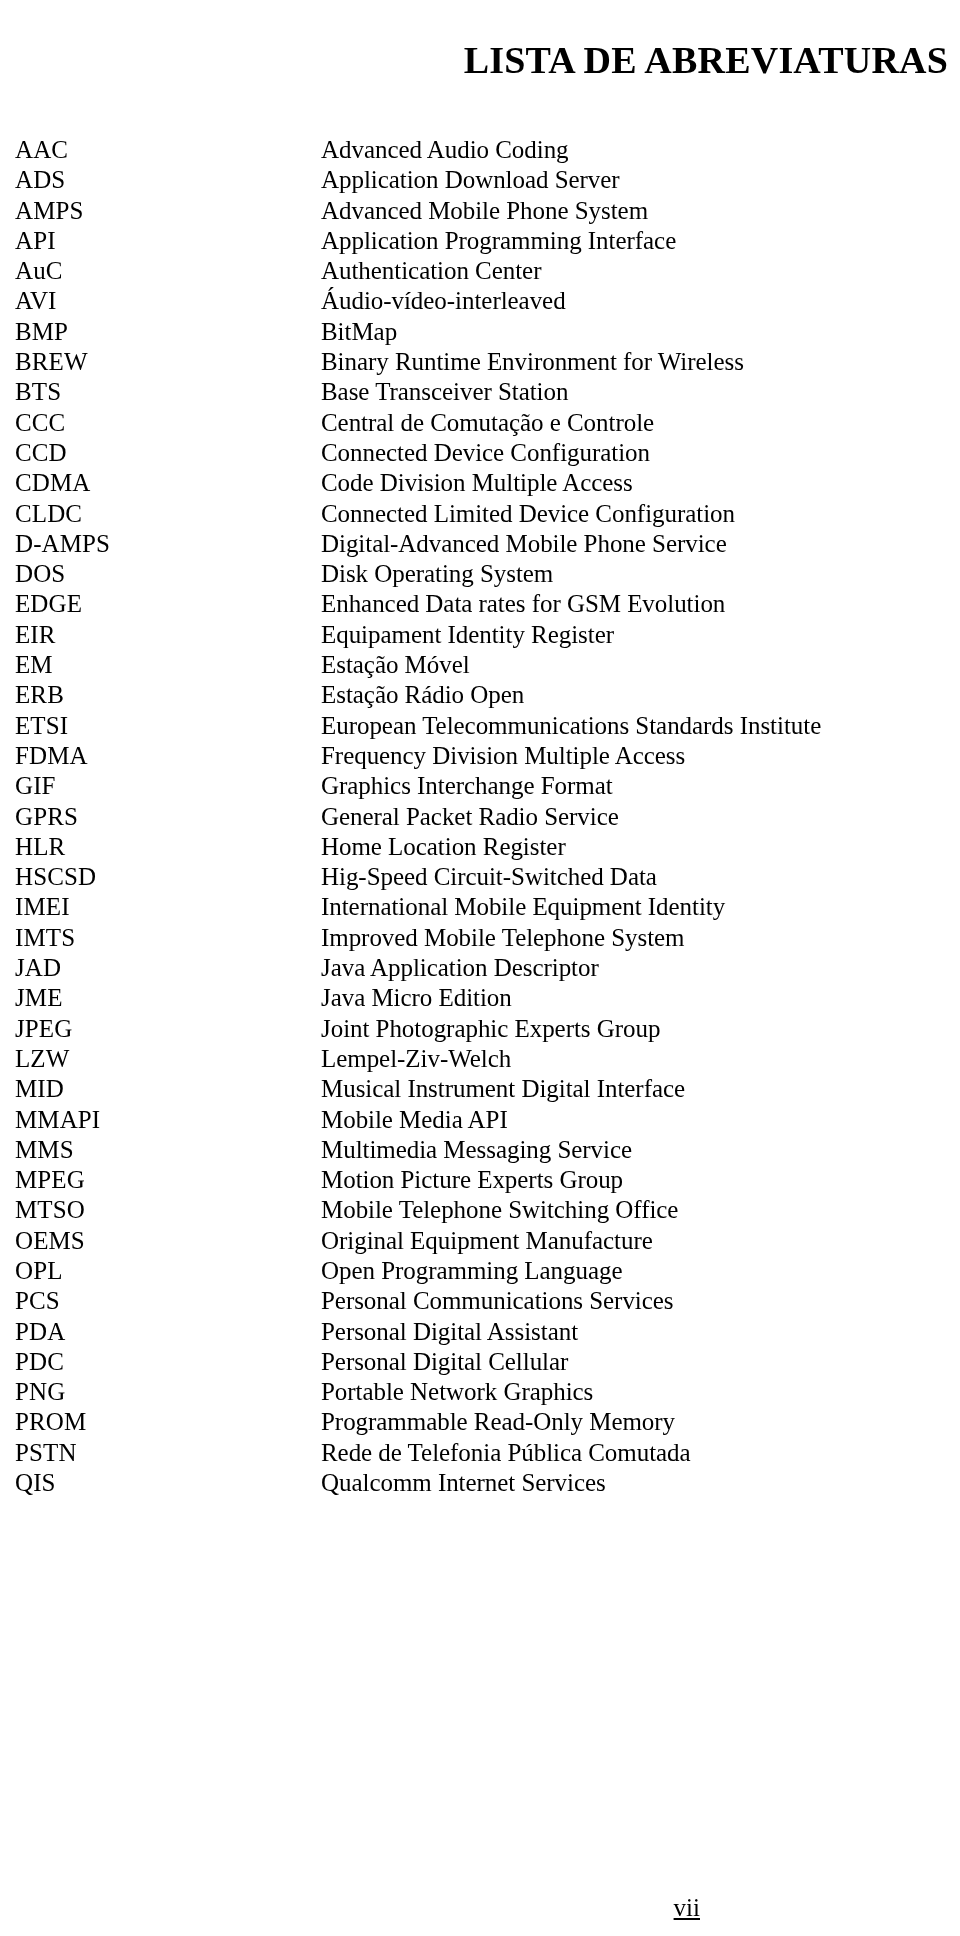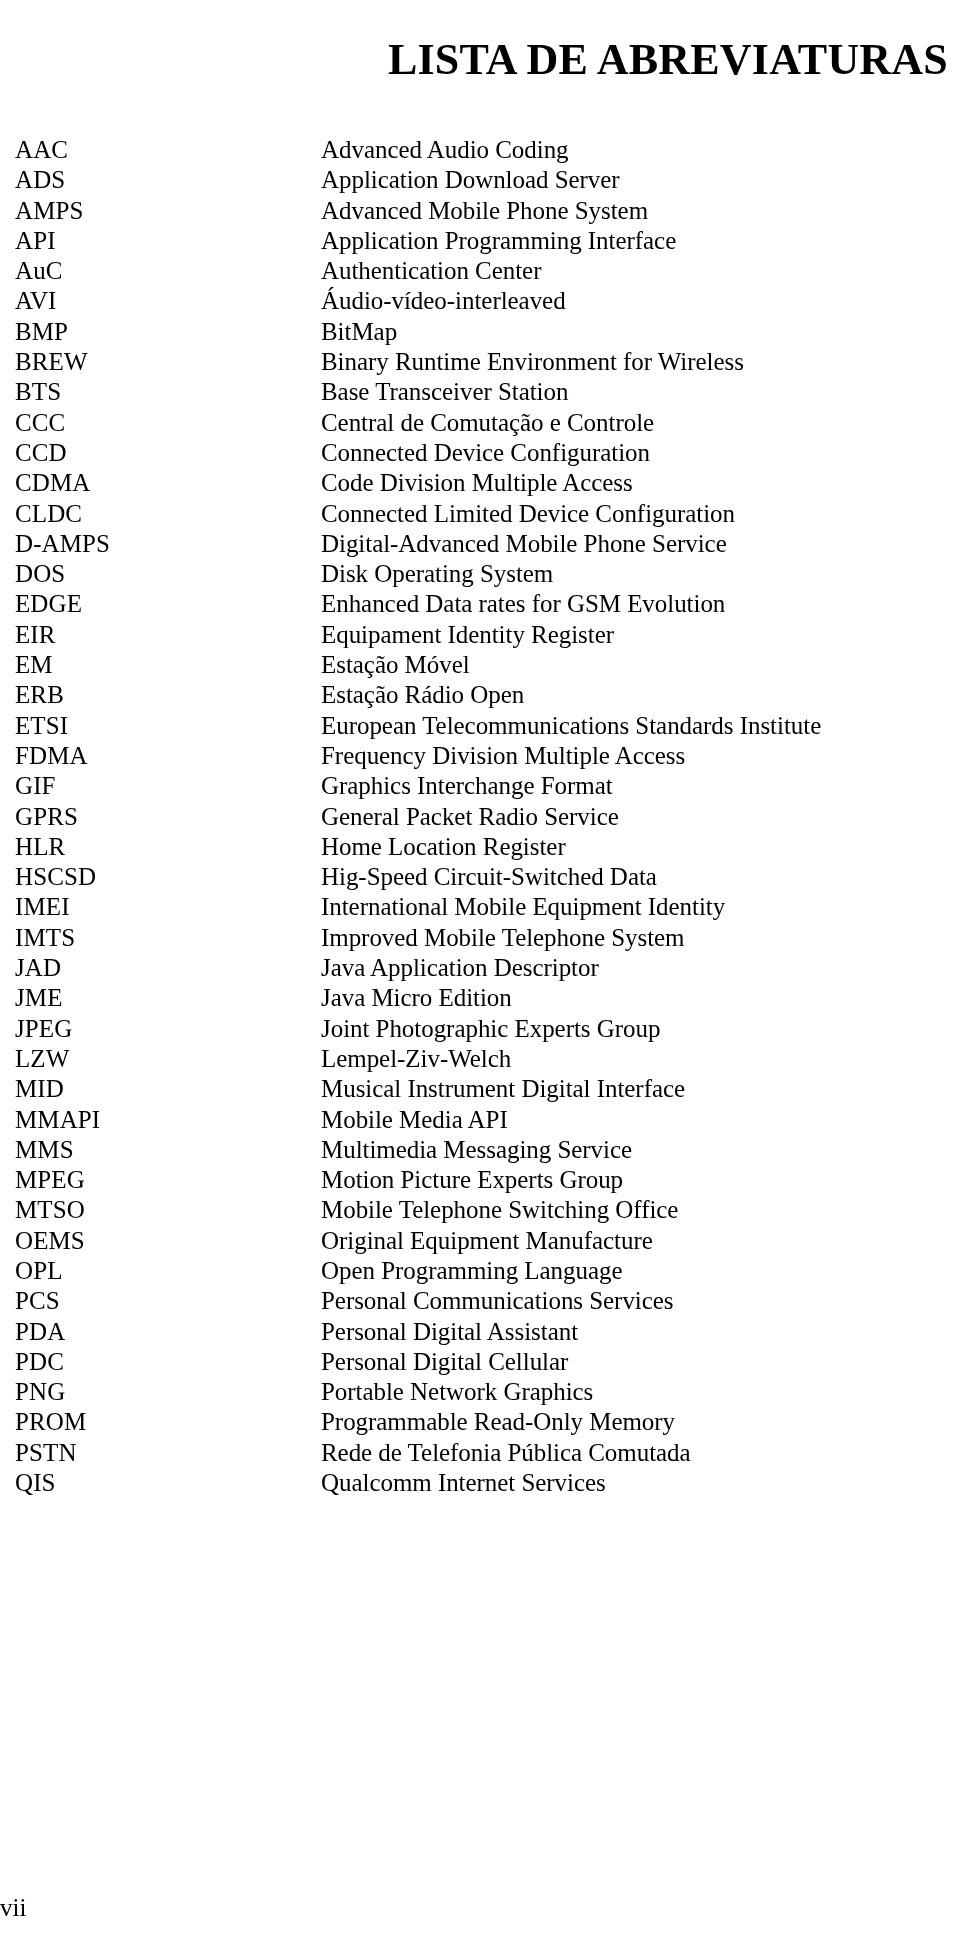--- a/index.html
+++ b/index.html
@@ -27,21 +27,21 @@
 
   
   .page-title {
     position: absolute;
     top: -8px;
     left: 0;
     width: 948px;
     text-align: right;
     font-family: "Liberation Serif", "DejaVu Serif", serif;
     font-weight: bold;
-    font-size: 44px;
+    font-size: 38px;
     line-height: 48px;
     letter-spacing: 0.2px;
     white-space: nowrap;
     margin-top: 44px;
   }
 
   
   .abbrev-list {
     position: absolute;
     top: 122px;
@@ -76,22 +76,24 @@
     line-height: 30.3px;
     letter-spacing: -0.05px;
   }
 
   
   .page-number {
     position: absolute;
     left: 0;
     top: 1893px;
     width: 700px;
+    text-align: right;
     font-size: 25px;
     line-height: 30px;
+    text-decoration: underline;
   }
 </style>
 </head>
 <body>
 
 <div class="page">
 
   <h1 class="page-title">LISTA DE ABREVIATURAS</h1>
 
   <ul class="abbrev-list">

